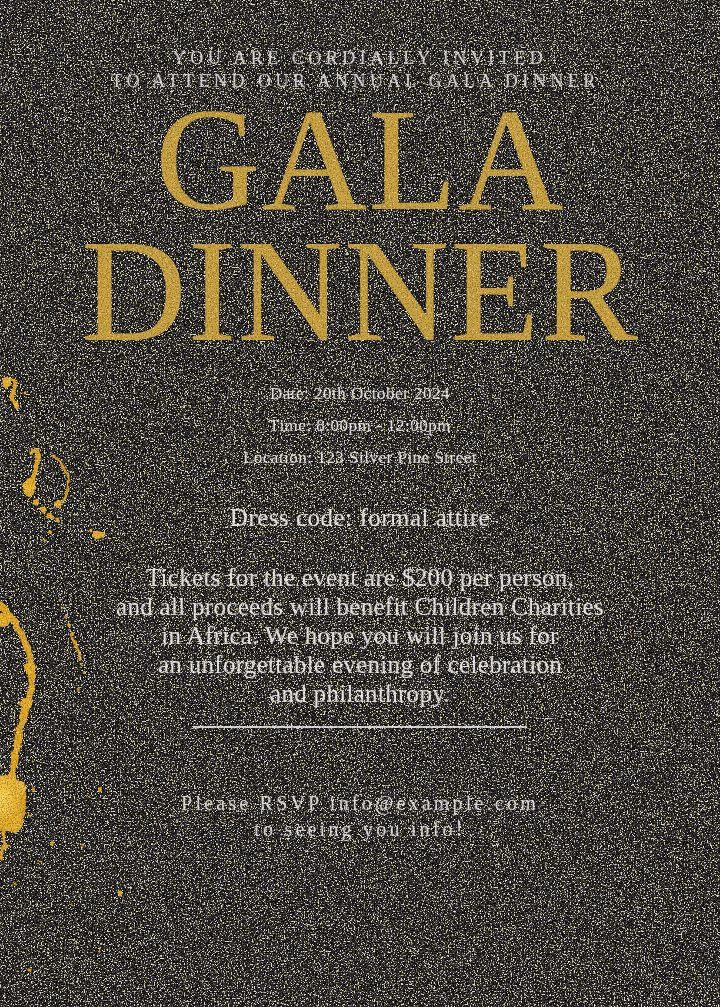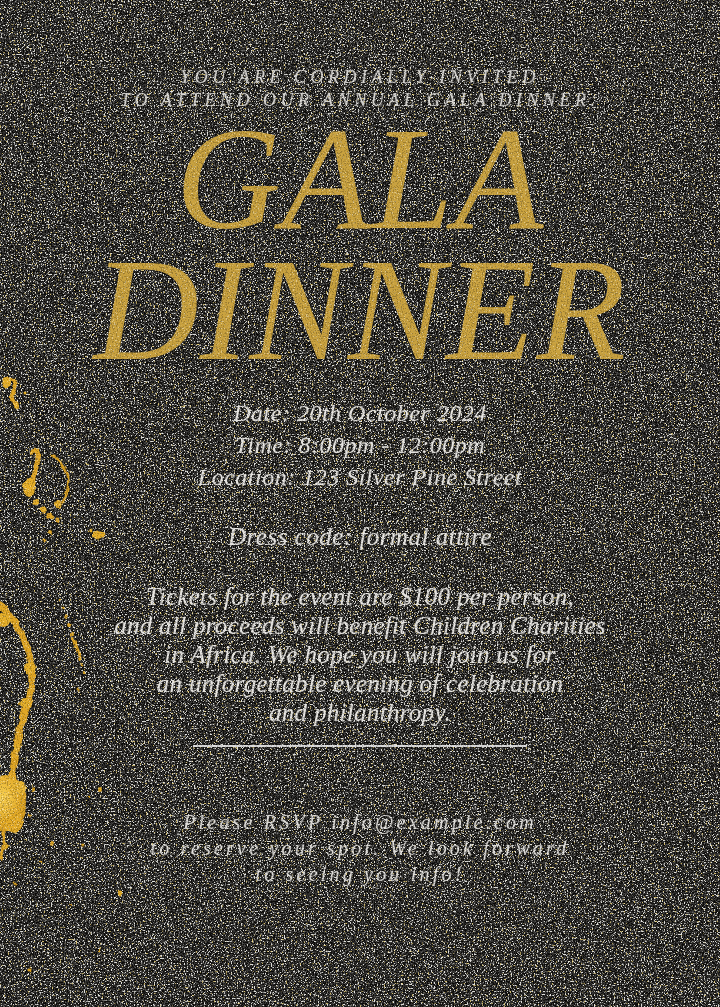--- a/index.html
+++ b/index.html
@@ -6,34 +6,34 @@
   .poster{
     position:relative;
     width:720px;height:1007px;
     background:var(--bg,#0b0a08);
     overflow:hidden;
     font-family:"Liberation Serif","DejaVu Serif",serif;
     color:var(--text,#e6e4e0);
   }
   .layer{position:absolute;inset:0;width:720px;height:1007px;pointer-events:none;}
   .splatter-svg{position:absolute;left:0;top:0;pointer-events:none;}
-  .content{position:relative;text-align:center;padding-top:66px;z-index:2;font-style:italic;}
+  .content{position:relative;text-align:center;padding-top:47px;z-index:2;}
   .eyebrow{
     font-size:18px;line-height:23px;letter-spacing:4.5px;
     color:#d6d4d0;text-shadow:0 0 2px rgba(255,255,255,.25);
   }
   .title{
     margin:2px 0 0 0;font-weight:normal;
     font-size:146px;line-height:0.9;letter-spacing:1px;
     color:var(--gold,#c9a23f);
   }
   .title-line{display:block;}
   .body-line{display:block;}
   .intro{margin:40px 0 0 0;font-size:25px;line-height:31px;letter-spacing:.5px;text-shadow:0 0 2px rgba(255,255,255,.2);}
-  .details{margin:20px 0 0 0;font-size:24px;line-height:32px;letter-spacing:.5px;text-shadow:0 0 2px rgba(255,255,255,.2);}
+  .details{margin:20px 0 0 0;font-size:17px;line-height:32px;letter-spacing:.5px;text-shadow:0 0 2px rgba(255,255,255,.2);}
   .dress{margin:28px 0 0 0;font-size:25px;line-height:31px;letter-spacing:.5px;text-shadow:0 0 2px rgba(255,255,255,.2);}
   .tickets{margin:30px 0 0 0;font-size:25px;line-height:29px;letter-spacing:.3px;text-shadow:0 0 2px rgba(255,255,255,.2);}
   .divider{width:334px;height:2px;margin:18px auto 0 auto;background:var(--divider,#d9d9d9);}
   .rsvp{margin:62px 0 0 0;font-size:20px;line-height:26px;letter-spacing:3.2px;color:#dddbd7;text-shadow:0 0 2px rgba(255,255,255,.2);}
 </style>
 </head>
 <body>
 
 <div class="poster">
 
@@ -141,32 +141,31 @@
 
     <div class="details">
       <span class="body-line">Date: 20th October 2024</span>
       <span class="body-line">Time: 8:00pm - 12:00pm</span>
       <span class="body-line">Location: 123 Silver Pine Street</span>
     </div>
 
     <p class="dress">Dress code: formal attire</p>
 
     <p class="tickets">
-      <span class="body-line">Tickets for the event are $100 per person,</span>
+      <span class="body-line">Tickets for the event are $200 per person,</span>
       <span class="body-line">and all proceeds will benefit Children Charities</span>
       <span class="body-line">in Africa. We hope you will join us for</span>
       <span class="body-line">an unforgettable evening of celebration</span>
       <span class="body-line">and philanthropy.</span>
     </p>
 
     <div class="divider"></div>
 
     <p class="rsvp">
       <span class="body-line">Please RSVP info@example.com</span>
-      <span class="body-line">to reserve your spot. We look forward</span>
       <span class="body-line">to seeing you info!</span>
     </p>
 
   </div>
 
   <svg class="layer" width="720" height="1007" xmlns="http://www.w3.org/2000/svg" style="z-index:3;">
     <defs>
       <filter id="glitterTop" x="0" y="0" width="100%" height="100%">
         <feTurbulence type="fractalNoise" baseFrequency="0.75" numOctaves="2" seed="17" stitchTiles="stitch"></feTurbulence>
         <feColorMatrix type="matrix" values="0 0 0 0 1  0 0 0 0 1  0 0 0 0 1  0 0 0 12 -7.6"></feColorMatrix>

